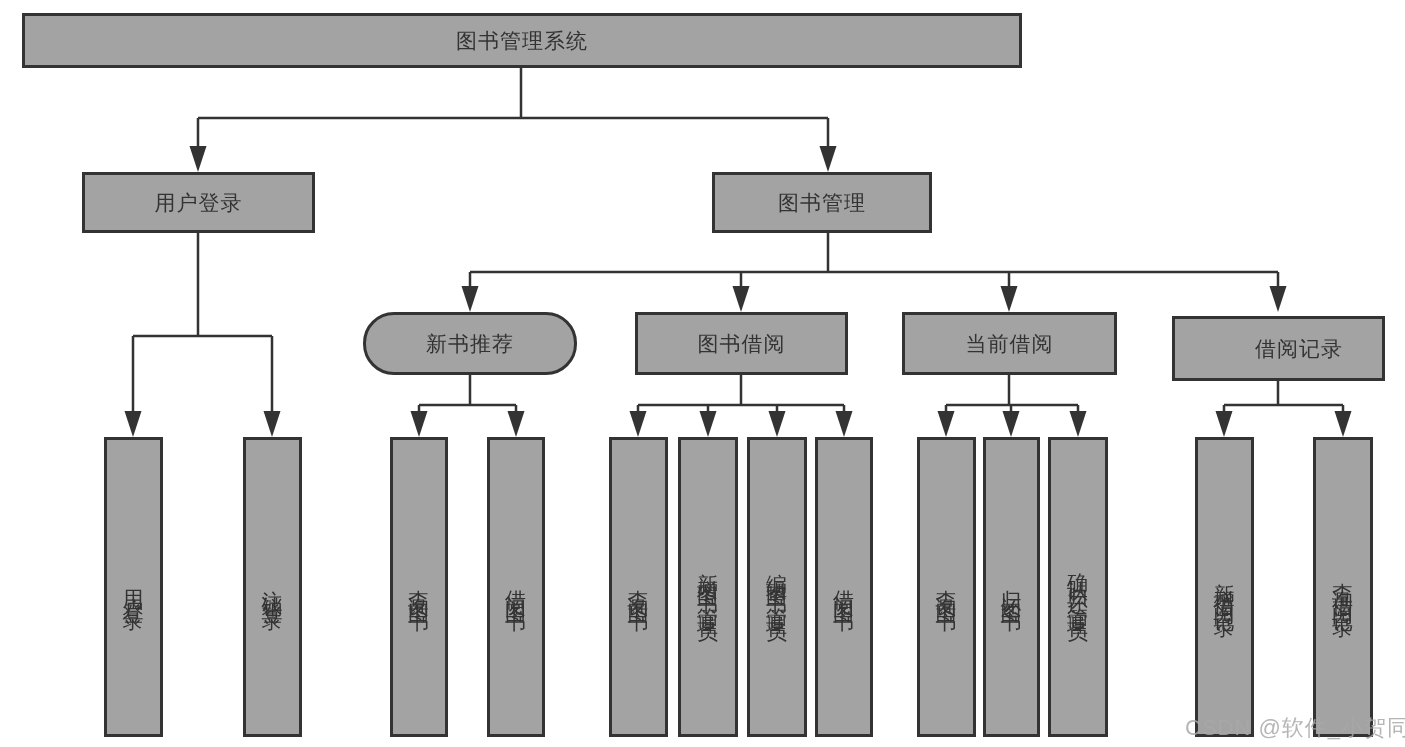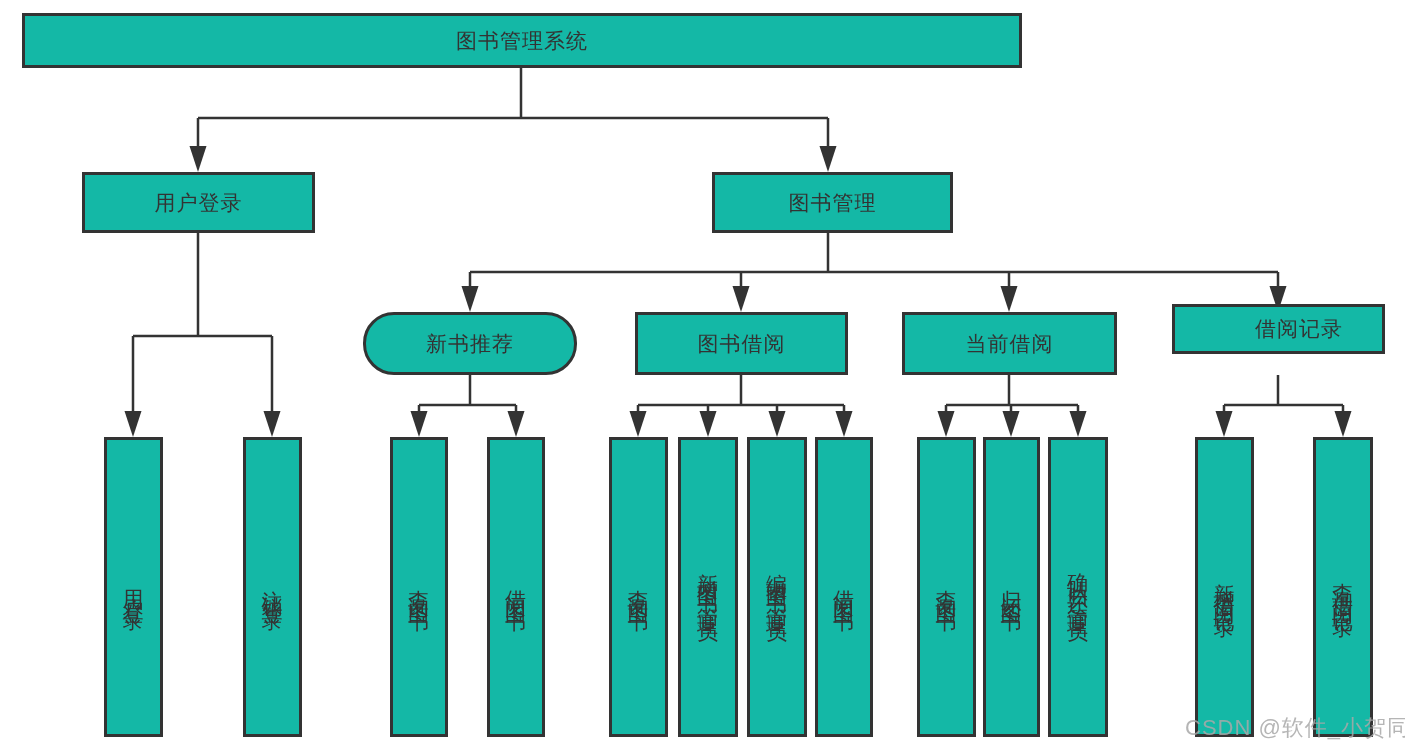--- a/index.html
+++ b/index.html
@@ -23,42 +23,42 @@
     stroke-width: 2.5;
   }
   .connectors polygon {
     fill: #333333;
     stroke: none;
   }
   .node {
     position: absolute;
     box-sizing: border-box;
     border: 3px solid #333333;
-    background: #14b8a6;
+    background: #a3a3a3;
     display: flex;
     align-items: center;
     justify-content: center;
     font-size: 21px;
     letter-spacing: 1px;
   }
   .node.leaf .vtext {
     writing-mode: vertical-rl;
     text-orientation: mixed;
     letter-spacing: 7px;
     font-size: 21px;
     line-height: 1;
   }
   
   .n-root          { left: 22px;   top: 13px;  width: 1000px; height: 55px; }
   .n-user-login    { left: 82px;   top: 172px; width: 233px;  height: 61px; }
-  .n-book-mgmt     { left: 712px;  top: 172px; width: 241px;  height: 61px; }
+  .n-book-mgmt     { left: 712px;  top: 172px; width: 220px;  height: 61px; }
   .n-new-book-rec  { left: 363px;  top: 312px; width: 214px;  height: 63px; border-radius: 31px; }
   .n-book-borrow   { left: 635px;  top: 312px; width: 213px;  height: 63px; }
   .n-current-borrow{ left: 902px;  top: 312px; width: 215px;  height: 63px; }
-  .n-borrow-record { left: 1172px; top: 304px; width: 213px;  height: 50px; padding-left: 41px; }
+  .n-borrow-record { left: 1172px; top: 316px; width: 213px;  height: 65px; padding-left: 41px; }
   .leaf { top: 437px; height: 300px; }
   .n-leaf-user-login   { left: 104px;  width: 59px; }
   .n-leaf-logout       { left: 243px;  width: 59px; }
   .n-leaf-rec-query    { left: 390px;  width: 58px; }
   .n-leaf-rec-borrow   { left: 487px;  width: 58px; }
   .n-leaf-bor-query    { left: 609px;  width: 59px; }
   .n-leaf-bor-add      { left: 678px;  width: 60px; }
   .n-leaf-bor-edit     { left: 747px;  width: 60px; }
   .n-leaf-bor-borrow   { left: 815px;  width: 58px; }
   .n-leaf-cur-query    { left: 917px;  width: 59px; }

